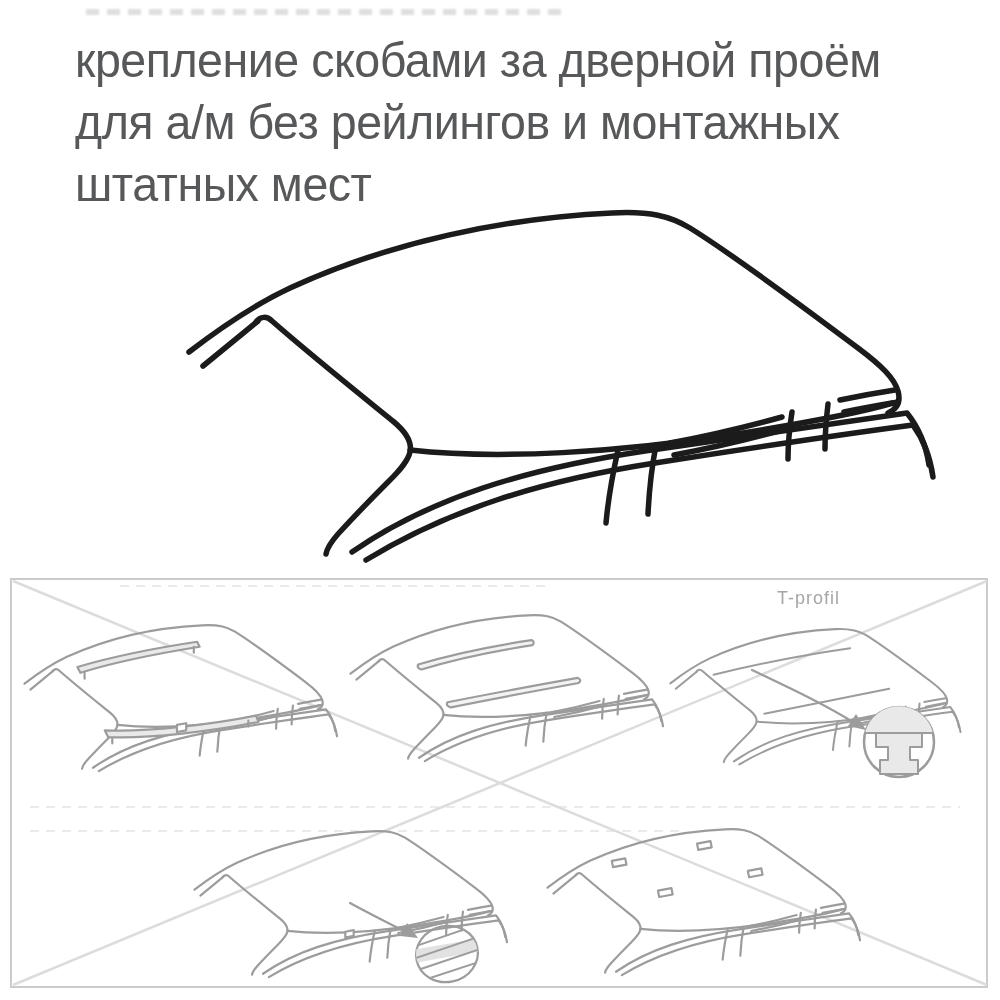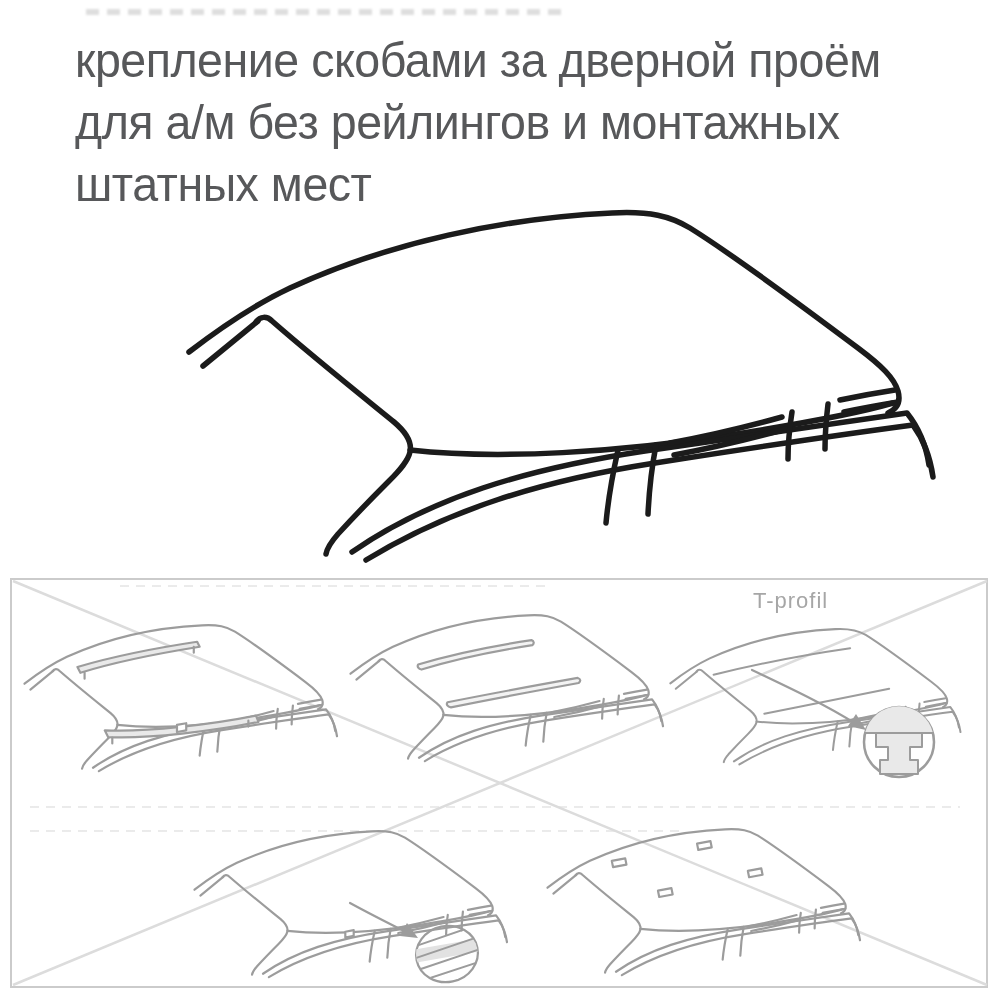--- a/index.html
+++ b/index.html
@@ -13,21 +13,21 @@
 
   
   #topstrip{position:absolute;left:86px;top:9px;width:480px;height:6px;opacity:.32;filter:blur(1px);
     background:repeating-linear-gradient(90deg,#9a9a9a 0 13px,transparent 13px 21px);}
 
   
   #panel{position:absolute;left:10px;top:578px;width:978px;height:410px;
     border:2px solid var(--panel-border,#cbcbcb);box-sizing:border-box;background:#fff;}
   .dashrow{position:absolute;height:2px;opacity:.75;
     background:repeating-linear-gradient(90deg,#e4e4e4 0 9px,transparent 9px 16px);}
-  #tprofil{position:absolute;left:753px;top:588px;font-size:22px;letter-spacing:1px;
+  #tprofil{position:absolute;left:777px;top:588px;font-size:18px;letter-spacing:1px;
     color:var(--tlabel-color,#a6a6a6);}
 
   svg{position:absolute;left:0;top:0;}
   .sketch{stroke:var(--sketch-color,#9c9c9c);fill:none;stroke-linecap:round;stroke-linejoin:round;}
   .ink{stroke:var(--ink-color,#1b1b1b);fill:none;stroke-linecap:round;stroke-linejoin:round;}
   .wm{stroke:var(--watermark-color,#dcdcdc);}
   .lf{fill:var(--light-fill,#e9e9e9);}
 </style>
 </head>
 <body>

